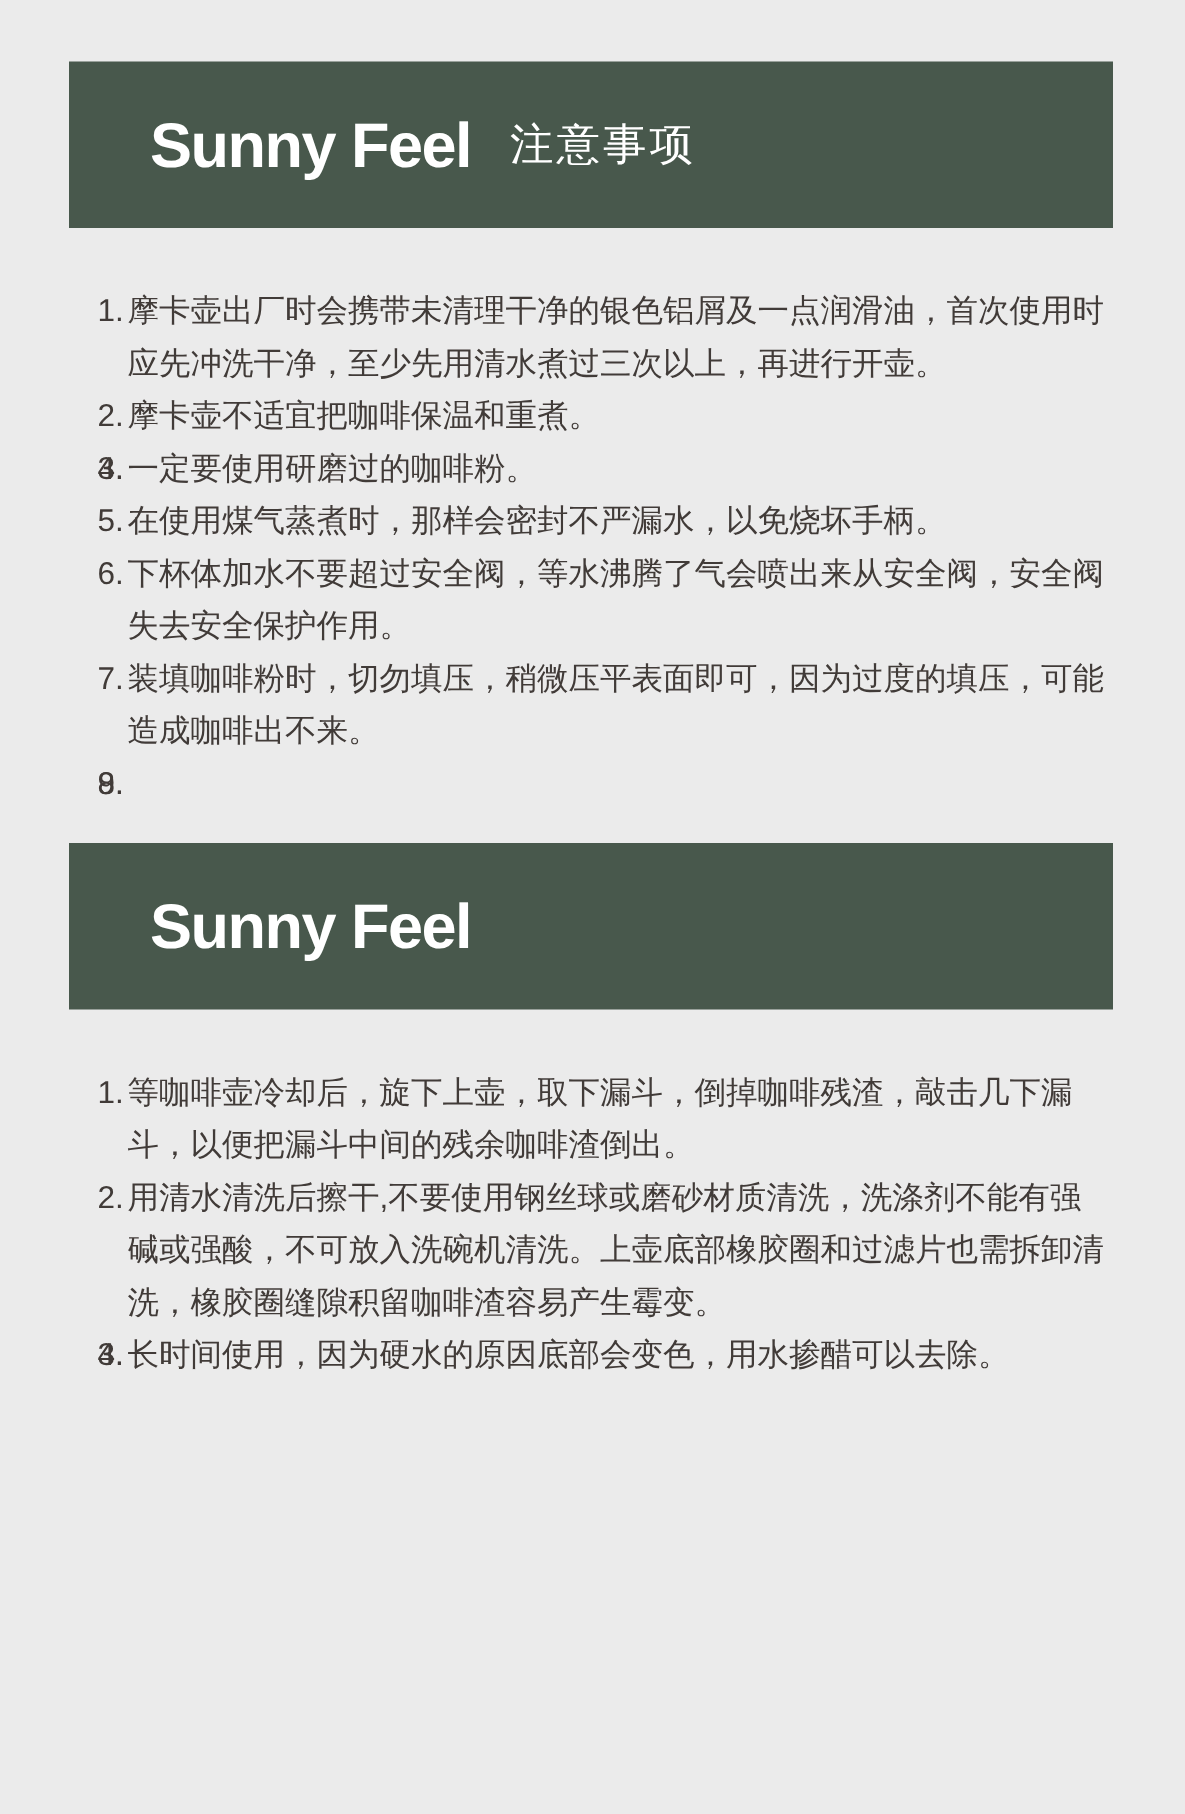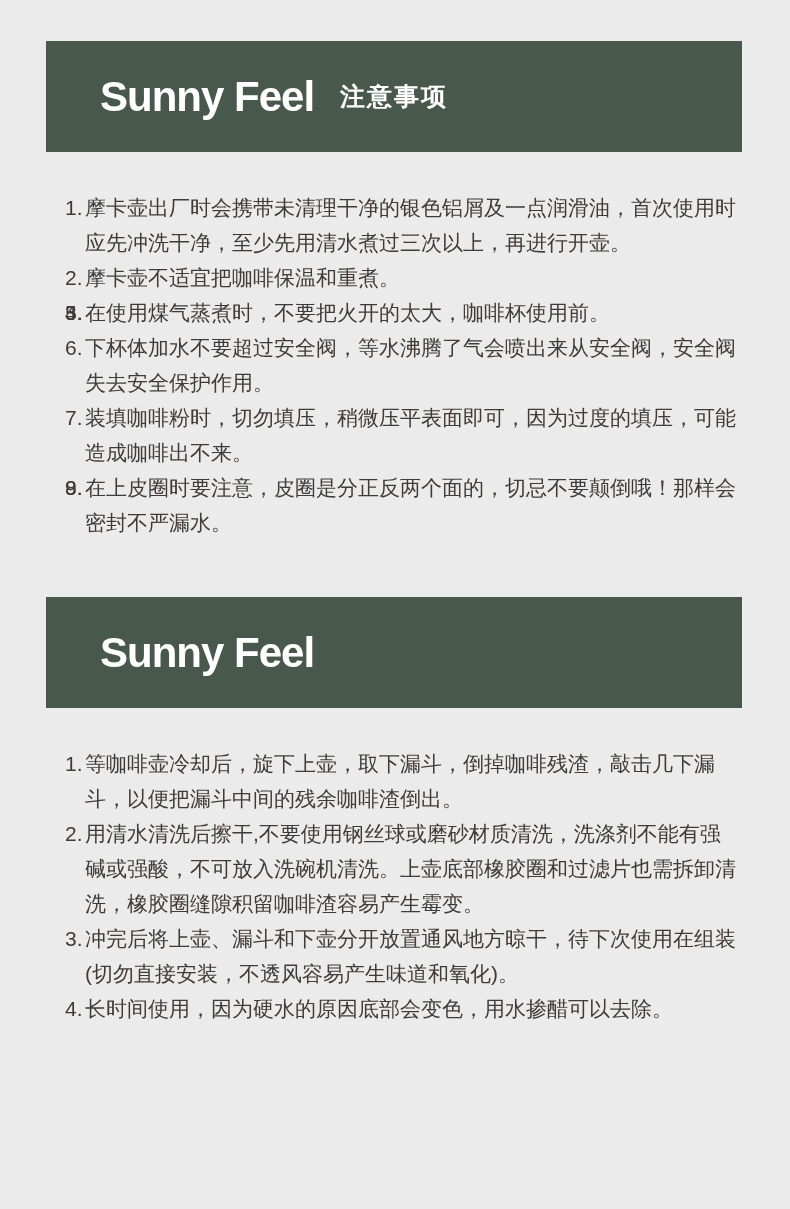--- a/index.html
+++ b/index.html
@@ -24,22 +24,22 @@
     padding-left: 54px;
     color: #ffffff;
   }
   .logo {
     font-size: 42px;
     font-weight: 700;
     letter-spacing: -1px;
     white-space: nowrap;
   }
   .banner-title {
-    font-size: 25px;
-    font-weight: 700;
+    font-size: 29px;
+    font-weight: 400;
     margin-left: 26px;
     letter-spacing: 2px;
     white-space: nowrap;
   }
   ol.items {
     list-style: none;
     counter-reset: item;
     margin: 0;
     padding: 38px 52px 57px 65px;
     font-size: 21px;
@@ -63,34 +63,34 @@
 
   <section>
     <header class="banner" style="background: rgb(72, 88, 76); color: rgb(255, 255, 255);">
       <span class="logo">Sunny Feel</span>
       <span class="banner-title">注意事项</span>
     </header>
     <ol class="items" style="color: rgb(65, 59, 56);">
         <li><span class="num">1.</span><span class="txt">摩卡壶出厂时会携带未清理干净的银色铝屑及一点润滑油，首次使用时应先冲洗干净，至少先用清水煮过三次以上，再进行开壶。</span></li>
         <li><span class="num">2.</span><span class="txt">摩卡壶不适宜把咖啡保温和重煮。</span></li>
         <li><span class="num">3.</span></li>
-        <li><span class="num">4.</span></li>
-        <li><span class="num">5.</span><span class="txt">在使用煤气蒸煮时，不要把火开的太大，咖啡杯使用前。</span></li>
+        <li><span class="num">4.</span><span class="txt">一定要使用研磨过的咖啡粉。</span></li>
+        <li><span class="num">5.</span><span class="txt">在使用煤气蒸煮时，那样会密封不严漏水，以免烧坏手柄。</span></li>
         <li><span class="num">6.</span><span class="txt">下杯体加水不要超过安全阀，等水沸腾了气会喷出来从安全阀，安全阀失去安全保护作用。</span></li>
         <li><span class="num">7.</span><span class="txt">装填咖啡粉时，切勿填压，稍微压平表面即可，因为过度的填压，可能造成咖啡出不来。</span></li>
         <li><span class="num">8.</span></li>
-        <li><span class="num">9.</span><span class="txt">在上皮圈时要注意，皮圈是分正反两个面的，切忌不要颠倒哦！那样会密封不严漏水。</span></li>
+        <li><span class="num">9.</span></li>
       </ol>
   </section>
 
   <section>
     <header class="banner" style="background: rgb(72, 88, 76); color: rgb(255, 255, 255);">
       <span class="logo">Sunny Feel</span>
     </header>
     <ol class="items" style="color: rgb(65, 59, 56);">
         <li><span class="num">1.</span><span class="txt">等咖啡壶冷却后，旋下上壶，取下漏斗，倒掉咖啡残渣，敲击几下漏斗，以便把漏斗中间的残余咖啡渣倒出。</span></li>
         <li><span class="num">2.</span><span class="txt">用清水清洗后擦干,不要使用钢丝球或磨砂材质清洗，洗涤剂不能有强碱或强酸，不可放入洗碗机清洗。上壶底部橡胶圈和过滤片也需拆卸清洗，橡胶圈缝隙积留咖啡渣容易产生霉变。</span></li>
-        <li><span class="num">3.</span><span class="txt">冲完后将上壶、漏斗和下壶分开放置通风地方晾干，待下次使用在组装(切勿直接安装，不透风容易产生味道和氧化)。</span></li>
+        <li><span class="num">3.</span></li>
         <li><span class="num">4.</span><span class="txt">长时间使用，因为硬水的原因底部会变色，用水掺醋可以去除。</span></li>
       </ol>
   </section>
 
 </div>
 
 </body></html>

